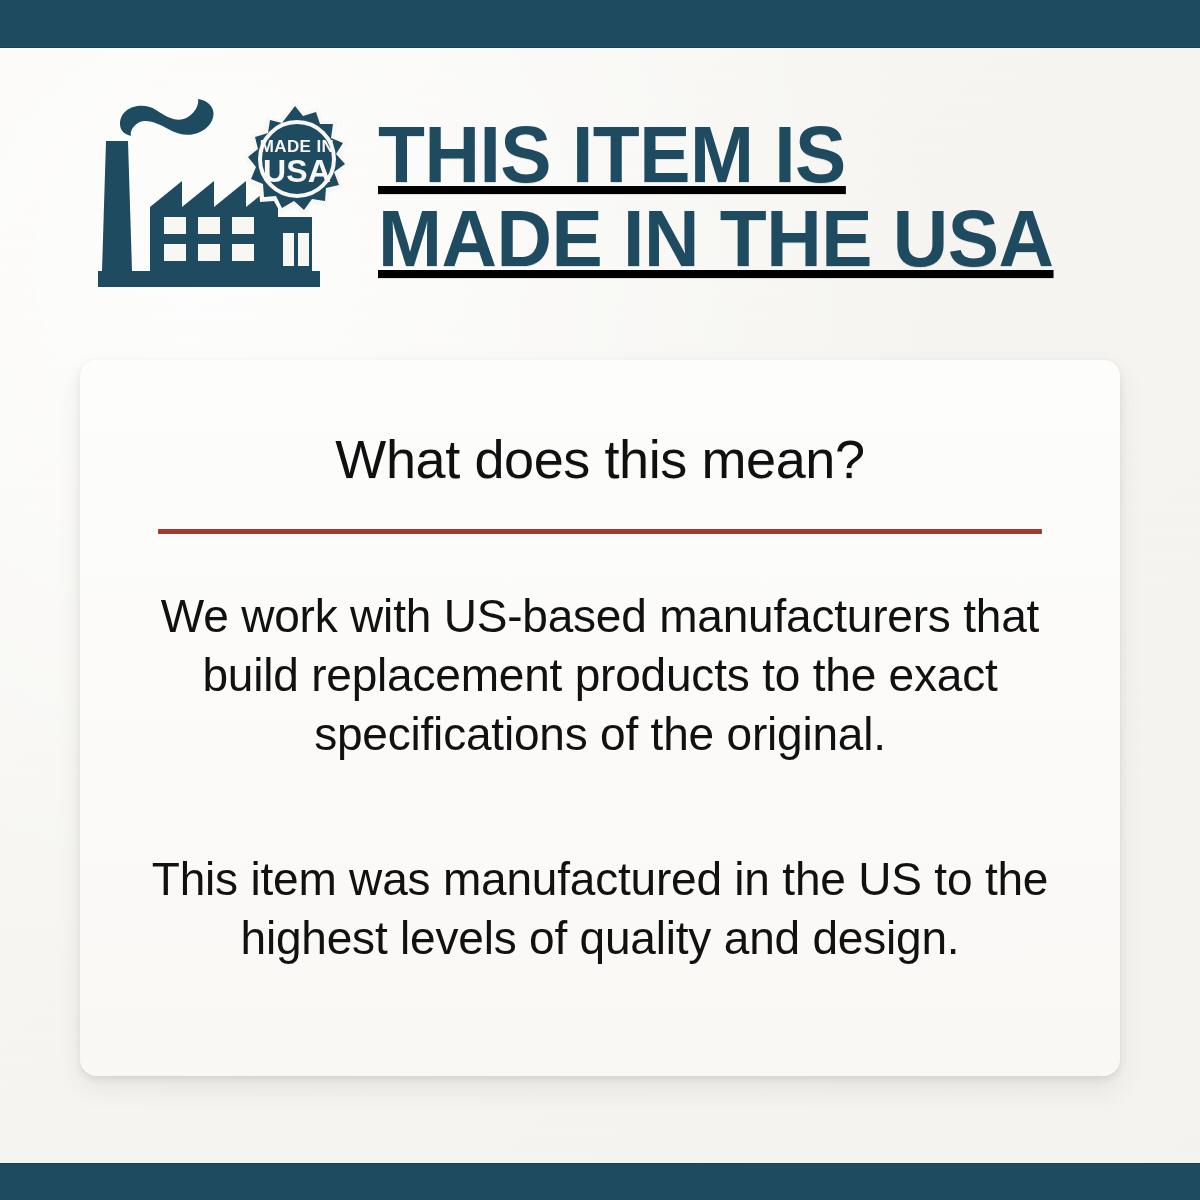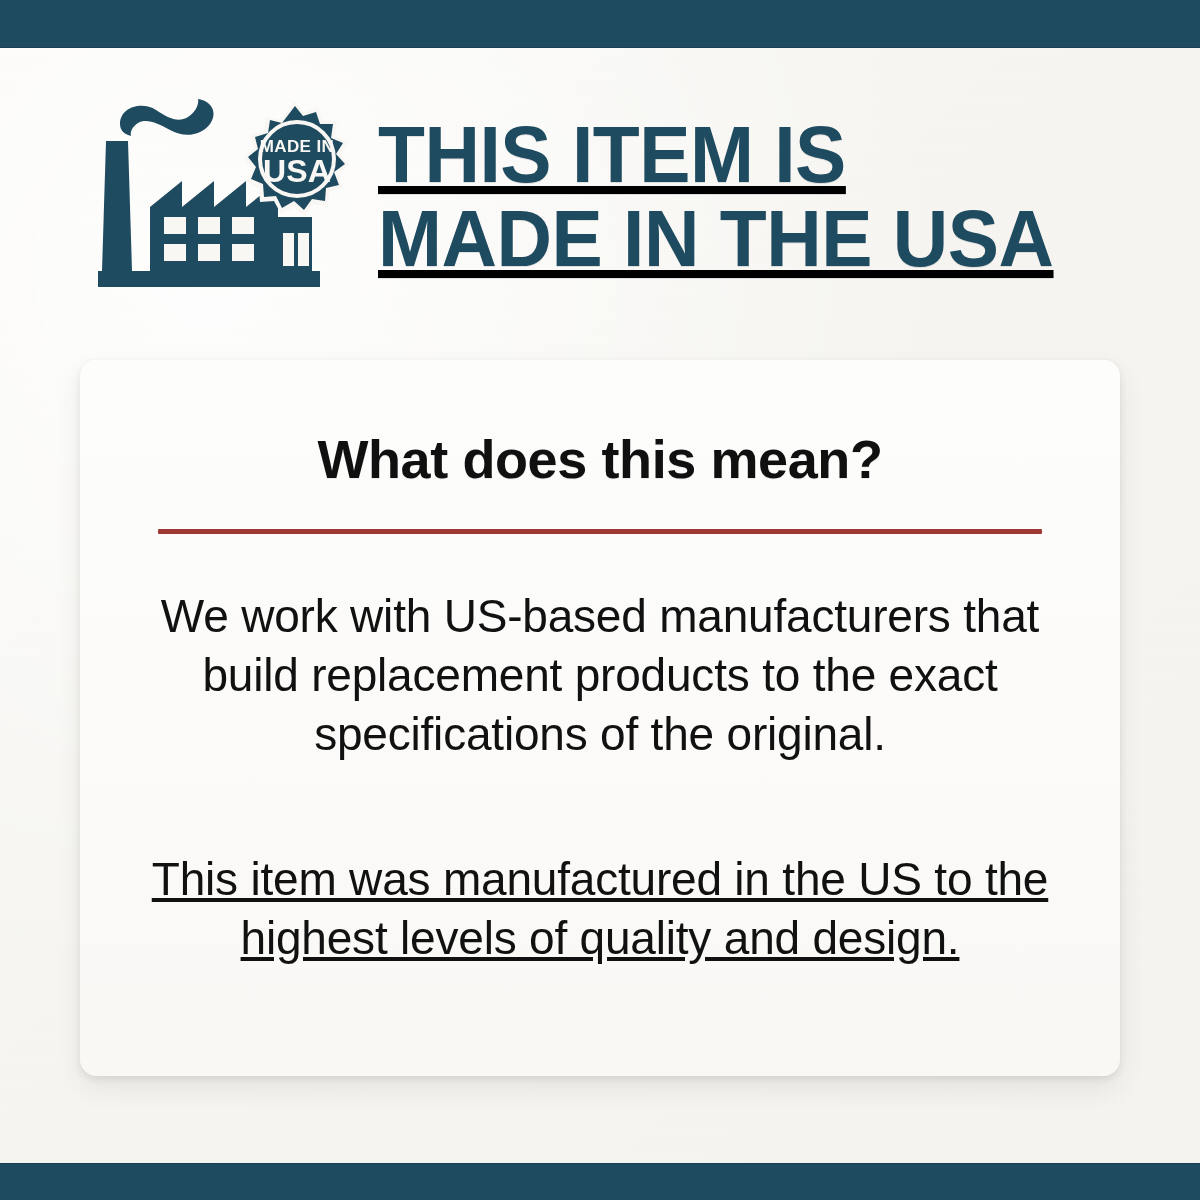--- a/index.html
+++ b/index.html
@@ -113,21 +113,21 @@
     z-index: 2;
     overflow: hidden;
   }
 
   #card-heading {
     margin: 0;
     padding-top: 72px;
     text-align: center;
     color: #101010;
     font-family: "Liberation Sans Narrow", "Liberation Sans", "DejaVu Sans Condensed", sans-serif;
-    font-weight: 700;
+    font-weight: 400;
     font-size: 54px;
     line-height: 1;
     letter-spacing: -0.4px;
     text-shadow: 0 1px 0 rgba(0,0,0,0.07);
   }
 
   #card-divider {
     margin: 43px auto 0 auto;
     width: 884px;
     height: 5px;
@@ -145,21 +145,20 @@
     text-align: center;
     color: #111111;
     font-family: "Liberation Sans Narrow", "Liberation Sans", "DejaVu Sans Condensed", sans-serif;
     font-weight: 400;
     font-size: 46px;
     line-height: 1.28;
     letter-spacing: -0.2px;
   }
   .card-paragraph + .card-paragraph {
     margin-top: 86px;
-    text-decoration: underline;
   }
 </style>
 </head>
 <body>
 
 <div id="page">
 
   <div class="band band-top"></div>
 
   <div id="header">

